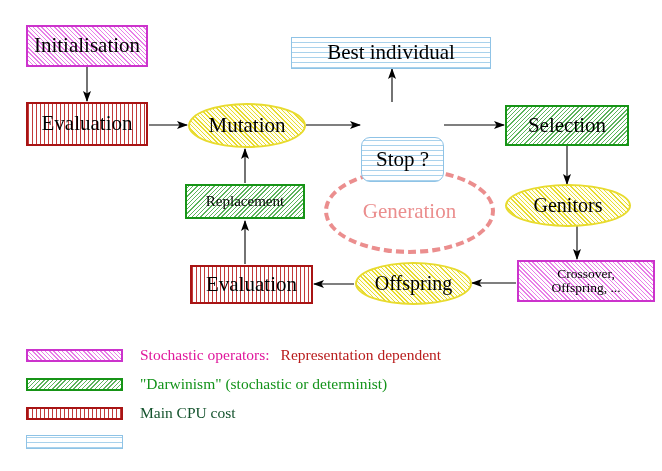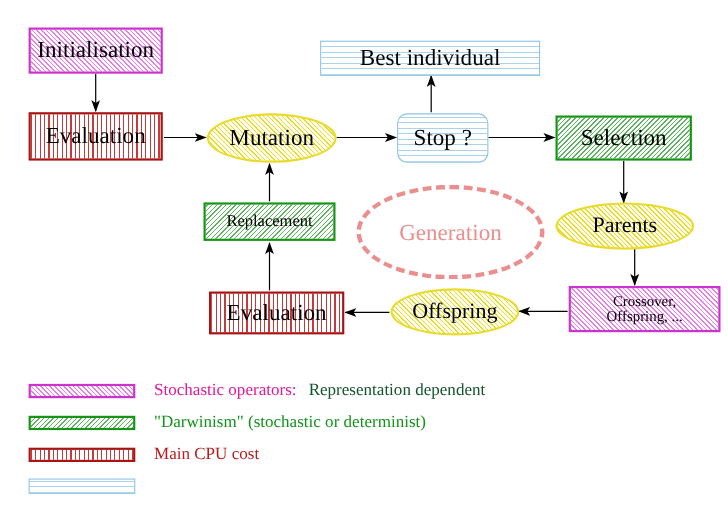--- a/index.html
+++ b/index.html
@@ -36,40 +36,40 @@
     border:1px solid #8FC3E6;background-color:#FFFFFF;
     background-image:repeating-linear-gradient(0deg,
       #A9D2EC 0px,#A9D2EC 1px,#FFFFFF 1px,#FFFFFF 5px);
   }
   .h-yellow{
     border:2px solid #E8DB2E;background-color:#FFFEF0;
     background-image:repeating-linear-gradient(45deg,
       #E8DB2E 0px,#E8DB2E 1px,#FFFEF0 1px,#FFFEF0 3px);
   }
 
-  .rounded{border-radius:9px;}
+  .rounded{border-radius:9px;margin-top:34px;}
   .ellipse{border-radius:50%;}
 
   .generation{
     position:absolute;box-sizing:border-box;
     border:4px dashed #EB8E8E;border-radius:50%;
     display:flex;align-items:center;justify-content:center;
     color:#EB8E8E;background:transparent;z-index:2;
   }
 
   
   #legend{position:absolute;left:0;top:338px;width:662px;height:120px;z-index:5;}
   .lg-row{position:absolute;left:0;width:662px;height:22px;display:flex;align-items:center;}
   .lg-sw{width:97px;height:13px;margin-left:26px;box-sizing:border-box;flex:0 0 auto;}
   .lg-sw.h-blue{height:14px;}
   .lg-tx{margin-left:17px;white-space:nowrap;font-size:15.5px;}
   .c-magenta{color:#E0189C;}
-  .c-gold{color:#14532d;text-align:center;}
+  .c-gold{color:#b91c1c;text-align:center;}
   .c-green{color:#13931A;}
-  .c-red{color:#b91c1c;}
+  .c-red{color:#14532d;}
   .c-lblue{color:#9FCBE8;}
 </style>
 </head>
 <body>
 
 <svg id="canvas" viewBox="0 0 662 471" xmlns="http://www.w3.org/2000/svg">
   <defs>
     <marker id="ah" markerWidth="12" markerHeight="12" refX="10" refY="4" orient="auto" markerUnits="userSpaceOnUse">
       <path d="M0,0 L11,4 L0,8 L2.6,4 Z" fill="#000"></path>
     </marker>
@@ -118,21 +118,21 @@
 
 <div class="node h-blue rounded" style="left:361px;top:103px;width:83px;height:45px;font-size:21px;">
   <span class="lbl">Stop ?</span>
 </div>
 
 <div class="node h-green" style="left:505px;top:105px;width:124px;height:41px;font-size:21px;">
   <span class="lbl">Selection</span>
 </div>
 
 <div class="node h-yellow ellipse" style="left:505px;top:184px;width:126px;height:43px;font-size:20px;">
-  <span class="lbl">Parents</span>
+  <span class="lbl">Genitors</span>
 </div>
 
 <div class="node h-magenta" style="left:517px;top:260px;width:138px;height:42px;font-size:13.5px;flex-direction:column;">
   <span class="lbl">Crossover,</span>
   <span class="lbl">Offspring, ...</span>
 </div>
 
 <div class="node h-yellow ellipse" style="left:355px;top:262px;width:117px;height:43px;font-size:20px;">
   <span class="lbl">Offspring</span>
 </div>

